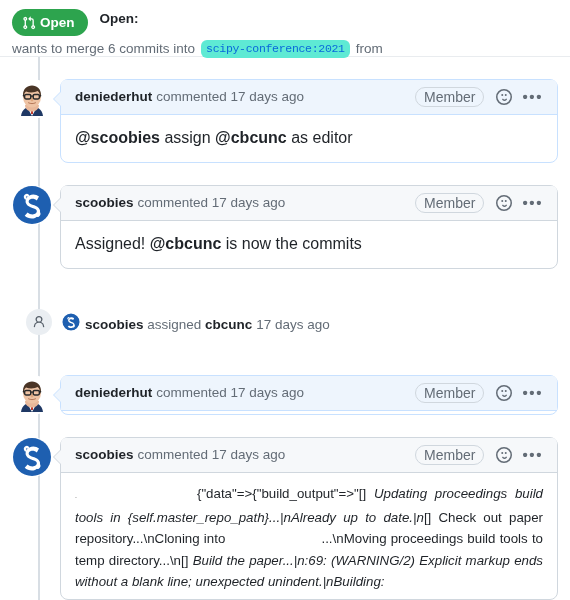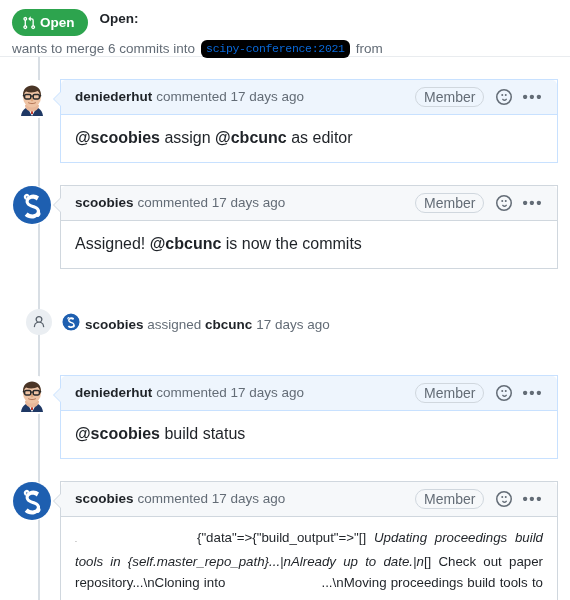--- a/index.html
+++ b/index.html
@@ -60,21 +60,21 @@
     font-size: 13.5px;
     line-height: 20px;
     margin-top: 3px;
     display: flex;
     align-items: center;
     flex-wrap: wrap;
     gap: 0;
   }
   .branch-chip {
     display: inline-block;
-    background: #000000;
+    background: #5eead4;
     color: #0969da;
     font-family: "Liberation Mono", monospace;
     font-size: 11.5px;
     padding: 1px 5px;
     border-radius: 6px;
     margin: 0 6px;
     line-height: 16px;
     letter-spacing: -0.3px;
   }
 
@@ -110,21 +110,21 @@
     background: #ffffff;
     position: relative;
     z-index: 2;
     margin-right: 8px;
   }
   .avatar svg { display: block; }
 
   .comment {
     flex: 1 1 auto;
     border: 1px solid #d0d7de;
-    border-radius: 0;
+    border-radius: 8px;
     background: #ffffff;
     position: relative;
     min-width: 0;
   }
   .comment:before {
     content: "";
     position: absolute;
     left: -8px;
     top: 11px;
     width: 0; height: 0;
@@ -399,23 +399,20 @@
         <span class="c-action">commented 17 days ago</span>
         <span class="c-spacer"></span>
         <span class="badge-member">Member</span>
         <span class="icon-btn">
           <svg width="16" height="16" viewBox="0 0 16 16" fill="currentColor">
               <path d="M8 0a8 8 0 1 1 0 16A8 8 0 0 1 8 0ZM1.5 8a6.5 6.5 0 1 0 13 0 6.5 6.5 0 0 0-13 0Zm4.879 1.879a.75.75 0 0 1 1.06 0 1.5 1.5 0 0 0 2.122 0 .75.75 0 1 1 1.06 1.06 3 3 0 0 1-4.242 0 .75.75 0 0 1 0-1.06ZM6.25 7a1 1 0 1 1 0-2 1 1 0 0 1 0 2Zm3.5 0a1 1 0 1 1 0-2 1 1 0 0 1 0 2Z"></path>
             </svg>
         </span>
         <span class="icon-btn kebab">•••</span>
       </div>
-      <div class="c-body">
-        <span class="mention">@scoobies</span><span> build status</span>
-      </div>
     </div>
   </div>
 
   <div class="tl-gap"></div>
 
   <div class="tl-item">
     <div class="avatar">
       <svg width="40" height="40" viewBox="0 0 40 40">
         <circle cx="20" cy="20" r="19" fill="#1e5fb0"></circle>
         <path d="M27 11.5c-2.5-2.2-6.6-2.6-9.6-1.1-3.2 1.6-4.6 5.2-3.3 8.1 1.1 2.6 3.8 3.6 6.3 4.4 2 .6 4 1.3 4.4 2.9.3 1.4-.8 2.8-2.3 3.3-2.3.8-5.1.1-6.9-1.6l-2.9 3.2c2.7 2.5 6.9 3.4 10.3 2.2 3.5-1.2 5.6-4.6 4.9-7.8-.7-3-3.8-4.3-6.6-5.2-2.1-.7-4.3-1.4-4.6-3-.2-1.2.8-2.4 2.2-2.8 2-.6 4.4 0 5.9 1.4z" fill="#ffffff"></path>

